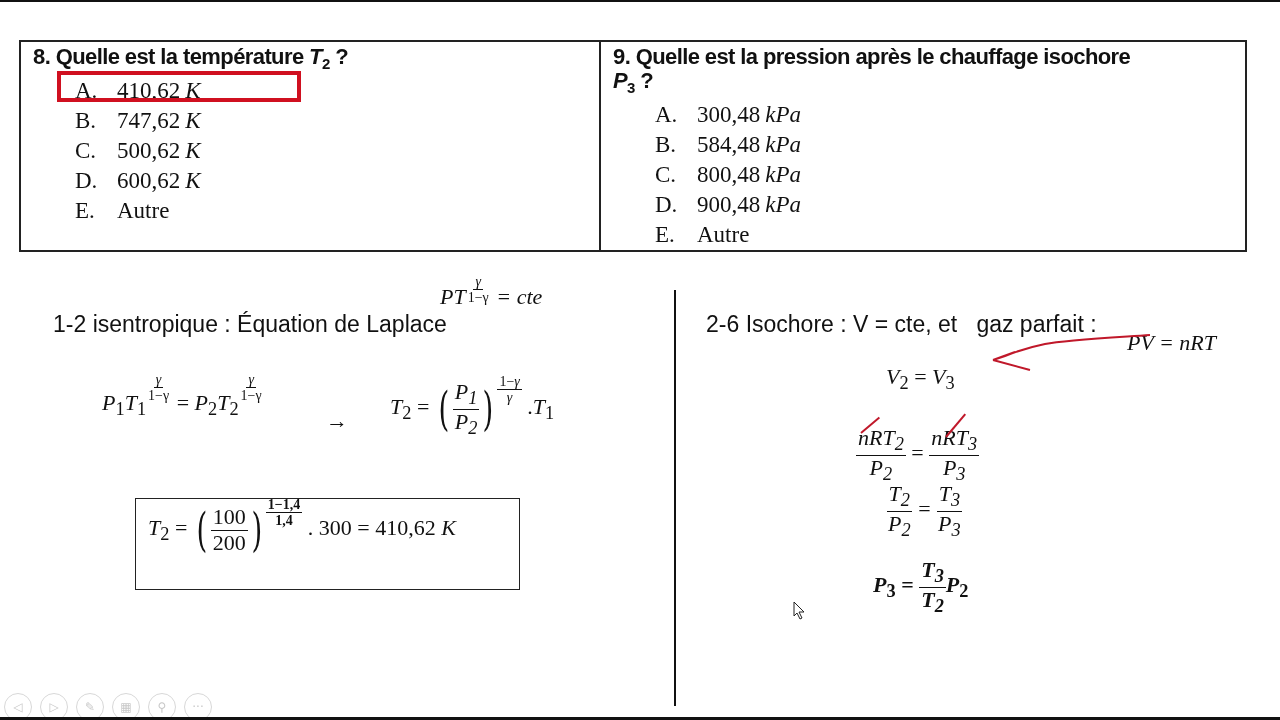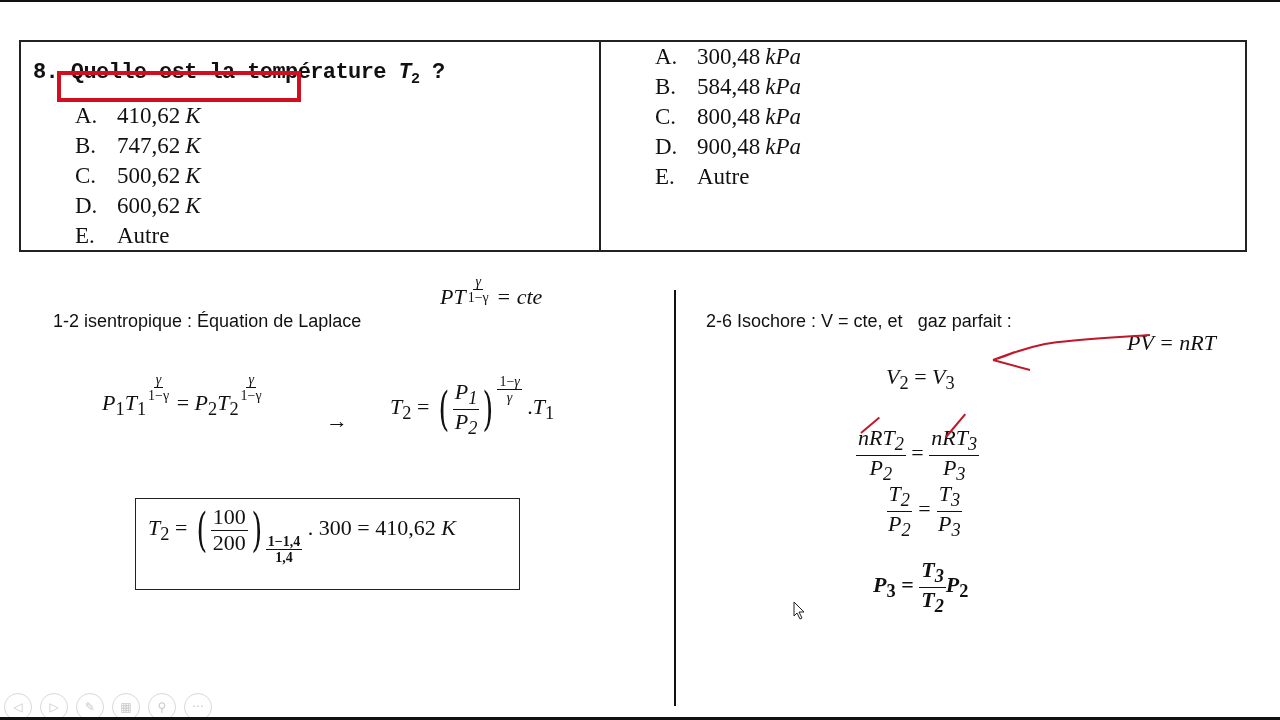--- a/index.html
+++ b/index.html
@@ -7,39 +7,39 @@
          font-family:"Liberation Serif", serif; color:#111; }
   .topbar { position:absolute; left:0; top:0; width:1280px; height:2px; background:#111; }
   .bottombar { position:absolute; left:0; top:717px; width:1280px; height:3px; background:#111; }
 
   
   .qtable { position:absolute; left:19px; top:40px; width:1228px; height:212px;
             border:2px solid #222; box-sizing:border-box; display:flex; }
   .qcell { position:relative; box-sizing:border-box; padding:0 12px; }
   .qcell.left { width:580px; border-right:2px solid #222; }
   .qcell.right { flex:1; }
-  .qtitle { font-family:Liberation Mono, monospace; font-weight:bold; font-size:22px; letter-spacing:-0.6px;
-            line-height:42px; margin-top:10px; }
+  .qtitle { font-family:Liberation Sans, sans-serif; font-weight:bold; font-size:22px; letter-spacing:-0.6px;
+            line-height:24px; margin-top:3px; }
   .qtitle i { font-style:italic; }
   .qtitle sub { font-size:15px; }
   .opts { margin-left:42px; font-family:"Liberation Serif", serif; font-size:23px; line-height:30px; }
   .opt { display:flex; height:30px; }
   .opt .letter { width:42px; }
   .opt .unit { font-style:italic; margin-left:5px; }
   .highlight { position:absolute; left:36px; top:29px; width:244px; height:31px;
                border:4px solid #d01020; box-sizing:border-box; }
 
   
   .vdivider { position:absolute; left:674px; top:290px; width:2px; height:416px; background:#111; }
 
   .sans { font-family:"Liberation Sans", sans-serif; }
   .m { font-family:"Liberation Serif", serif; font-style:italic; }
   .mr { font-family:"Liberation Serif", serif; }
 
-  .label { position:absolute; font-size:18px; }
+  .label { position:absolute; font-size:23px; }
   .eq { position:absolute; font-size:22px; white-space:nowrap; }
 
   .frac { display:inline-flex; flex-direction:column; align-items:center; vertical-align:middle; }
   .frac .num { border-bottom:1.5px solid #111; padding:0 2px; line-height:1.1; }
   .frac .den { padding:0 2px; line-height:1.1; }
   .sup { display:inline-block; vertical-align:top; font-size:14px; position:relative; top:-18px; }
   .paren { font-size:46px; font-family:"DejaVu Serif", serif; font-weight:100; vertical-align:middle; transform:scaleX(0.6); display:inline-block; }
 
   .resultbox { position:absolute; left:135px; top:498px; width:385px; height:92px;
                border:1.5px solid #222; box-sizing:border-box; }
@@ -87,20 +87,24 @@
           <span>600,62</span>
           <span class="unit">K</span>
         </div>
       <div class="opt">
           <span class="letter">E.</span>
           <span>Autre</span>
         </div>
     </div>
   </div>
   <div class="qcell right">
+    <div class="qtitle">
+      <span>9.</span> <span>Quelle est la pression après le chauffage isochore</span><br>
+      <i>P</i><sub>3</sub><span> ?</span>
+    </div>
     <div class="opts">
       <div class="opt">
           <span class="letter">A.</span>
           <span>300,48</span>
           <span class="unit">kPa</span>
         </div>
       <div class="opt">
           <span class="letter">B.</span>
           <span>584,48</span>
           <span class="unit">kPa</span>
@@ -156,21 +160,21 @@
   <span class="mr">.</span><span class="m">T</span><sub class="mr">1</sub>
 </div>
 
 <div class="resultbox">
   <div class="eq" style="left:12px; top:4px;">
     <span class="m">T</span><sub class="mr">2</sub> <span class="mr">=</span>
     <span class="paren">(</span><span class="frac">
         <span class="num mr">100</span>
         <span class="den mr">200</span>
       </span><span class="paren">)</span><span class="sup" style="top:-6px;"><span class="frac">
-          <span class="num mr" style="font-weight:bold;margin-top:37px;">1−1,4</span>
+          <span class="num mr" style="font-weight:bold;">1−1,4</span>
           <span class="den mr" style="font-weight:bold;">1,4</span>
         </span></span>
     <span class="mr">. 300 = 410,62</span>
     <span class="m">K</span>
   </div>
 </div>
 
 <div class="vdivider"></div>
 
 <div class="label sans" style="left:706px; top:311px;">

